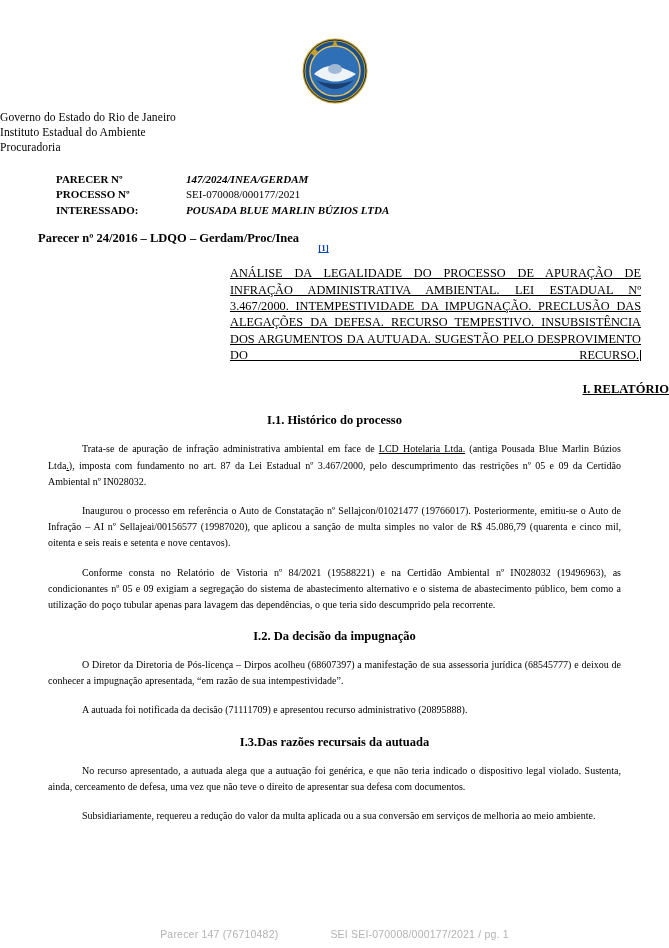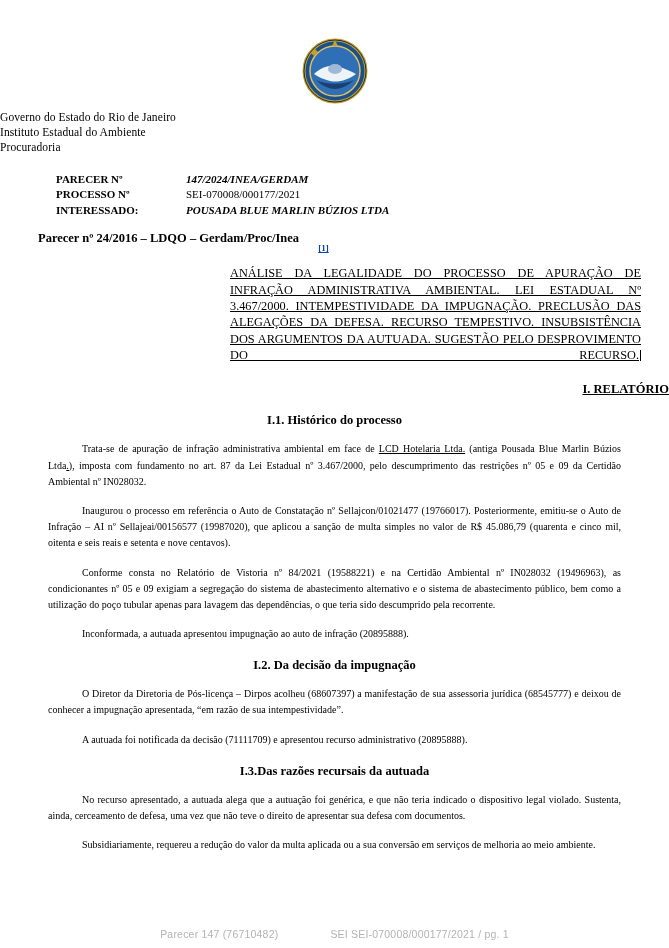--- a/index.html
+++ b/index.html
@@ -197,21 +197,20 @@
   <div class="h-sub">I.1. Histórico do processo</div>
 
   <p class="body">
     <span>Trata-se de apuração de infração administrativa ambiental em face de </span><span class="u">LCD Hotelaria Ltda.</span><span> (antiga Pousada Blue Marlin Búzios Ltda</span><span class="u">.)</span><span>, imposta com fundamento no art. 87 da Lei Estadual nº 3.467/2000, pelo descumprimento das restrições nº 05 e 09 da Certidão Ambiental nº IN028032.</span>
   </p>
 
   <p class="body">Inaugurou o processo em referência o Auto de Constatação nº Sellajcon/01021477 (19766017). Posteriormente, emitiu-se o Auto de Infração – AI nº Sellajeai/00156577 (19987020), que aplicou a sanção de multa simples no valor de R$ 45.086,79 (quarenta e cinco mil, oitenta e seis reais e setenta e nove centavos).</p>
 
   <p class="body">Conforme consta no Relatório de Vistoria nº 84/2021 (19588221) e na Certidão Ambiental nº IN028032 (19496963), as condicionantes nº 05 e 09 exigiam a segregação do sistema de abastecimento alternativo e o sistema de abastecimento público, bem como a utilização do poço tubular apenas para lavagem das dependências, o que teria sido descumprido pela recorrente.</p>
 
-  <p class="body">Inconformada, a autuada apresentou impugnação ao auto de infração (20895888).</p>
 
   <div class="h-sub">I.2. Da decisão da impugnação</div>
 
   <p class="body">O Diretor da Diretoria de Pós-licença – Dirpos acolheu (68607397) a manifestação de sua assessoria jurídica (68545777) e deixou de conhecer a impugnação apresentada, “em razão de sua intempestividade”.</p>
 
   <p class="body">A autuada foi notificada da decisão (71111709) e apresentou recurso administrativo (20895888).</p>
 
   <div class="h-sub">I.3.Das razões recursais da autuada</div>
 
   <p class="body">No recurso apresentado, a autuada alega que a autuação foi genérica, e que não teria indicado o dispositivo legal violado. Sustenta, ainda, cerceamento de defesa, uma vez que não teve o direito de apresentar sua defesa com documentos.</p>

